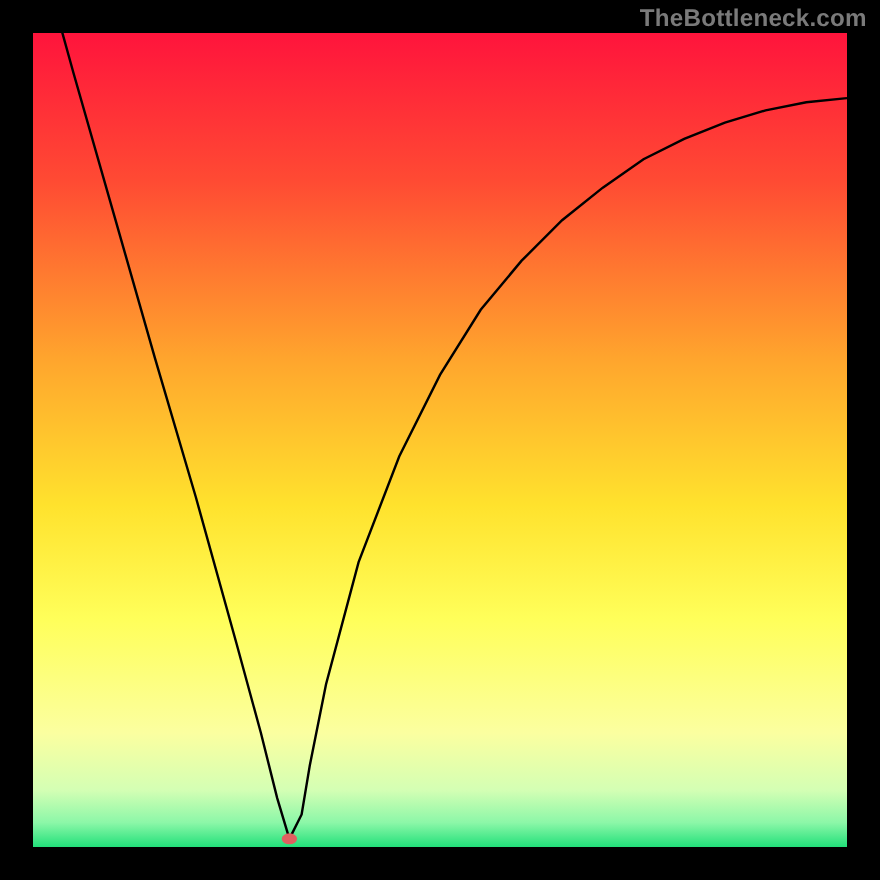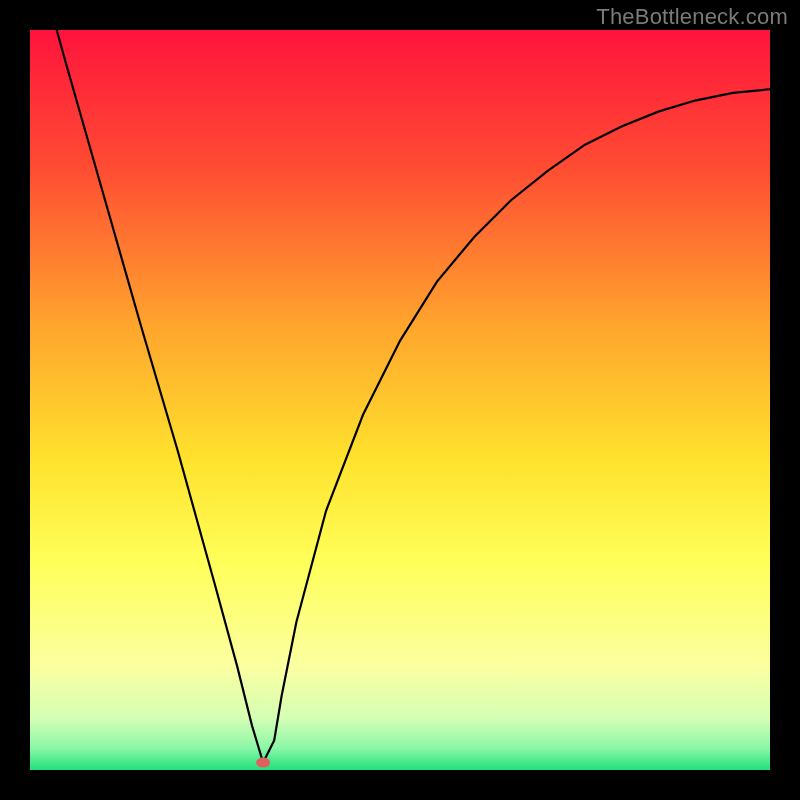--- a/index.html
+++ b/index.html
@@ -23,21 +23,21 @@
     display: block;
     width: 740px;
     height: 740px;
   }
   .watermark {
     position: absolute;
     top: 4px;
     right: 12px;
     font-size: 22px;
     color: #7a7a7a;
-    font-weight: 400;
+    font-weight: 700;
     letter-spacing: 0.2px;
     pointer-events: none;
   }
 </style>
 </head>
 <body>
 
 <div class="frame">
   <svg class="plot-svg" viewBox="0 0 740 740" preserveAspectRatio="none">
     <defs>

